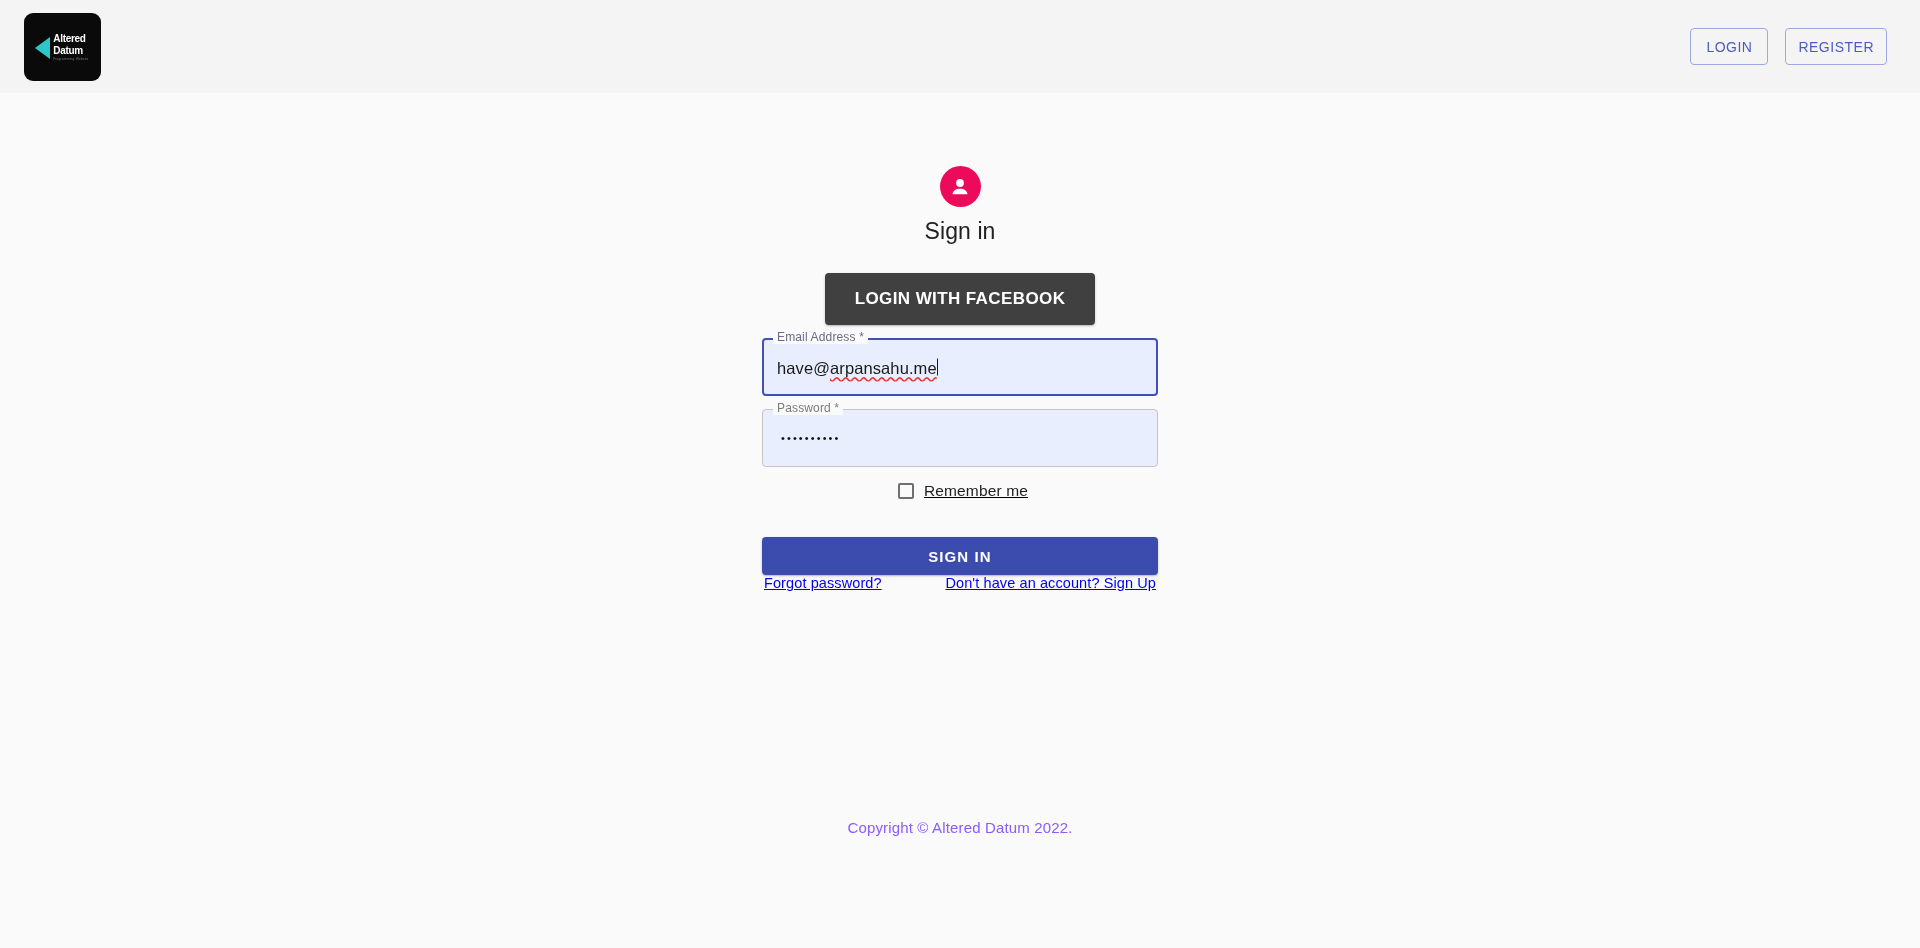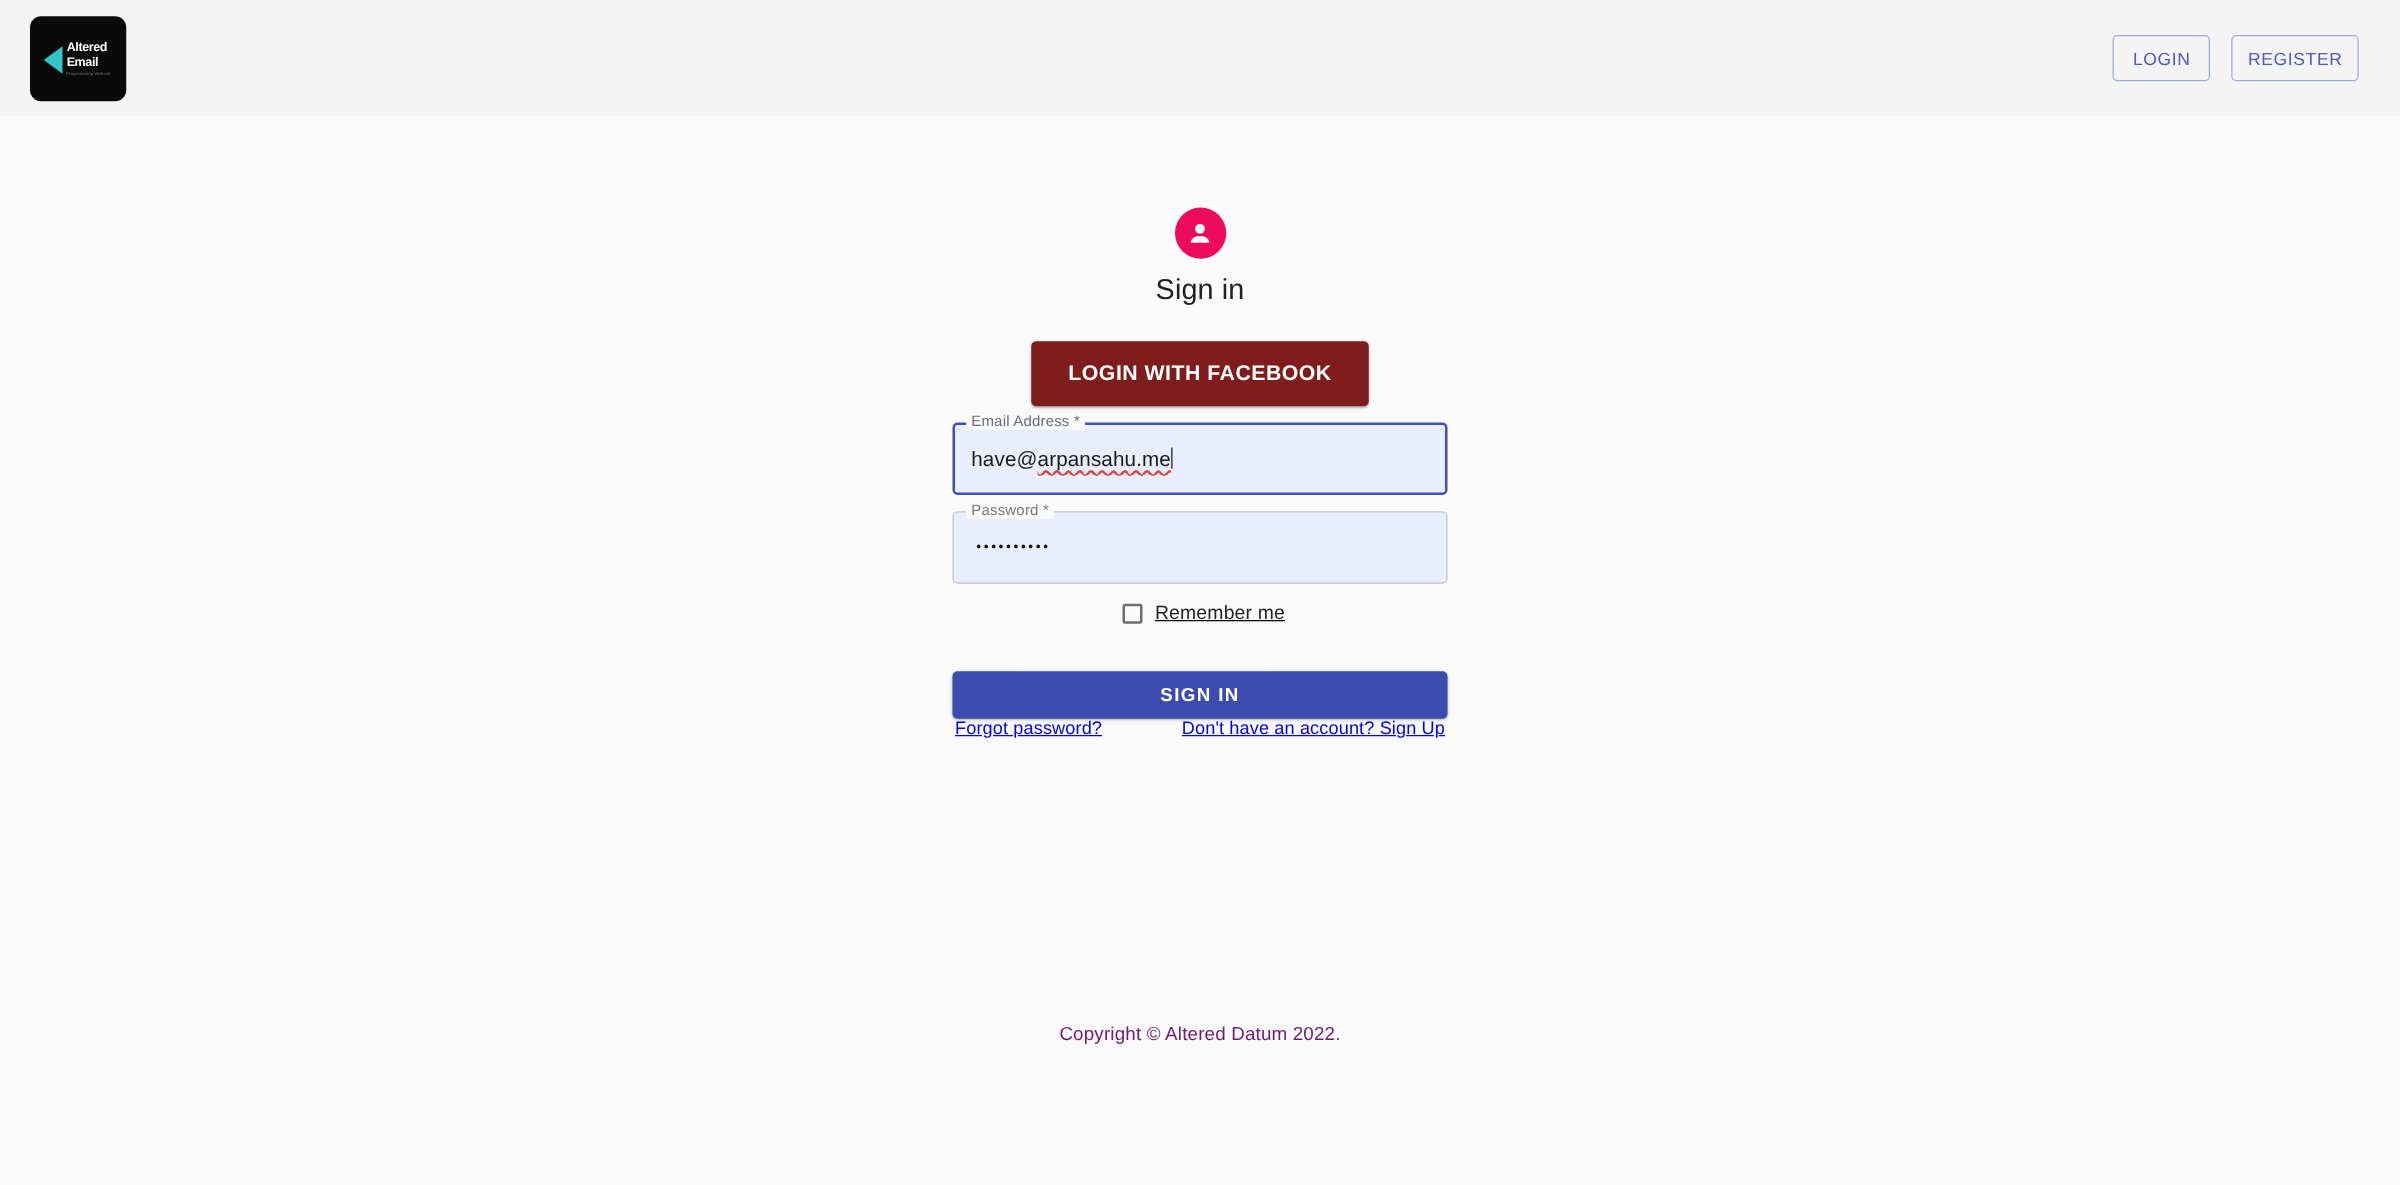--- a/index.html
+++ b/index.html
@@ -130,21 +130,21 @@
     font-size: 23px;
     color: #212121;
     font-weight: 400;
     letter-spacing: 0.1px;
   }
 
   .fb-button {
     margin-top: 13px;
     width: 270px;
     height: 52px;
-    background: #7f1d1d;
+    background: #404040;
     border: none;
     border-radius: 4px;
     color: #ffffff;
     font-family: "Liberation Sans", sans-serif;
     font-size: 17px;
     font-weight: bold;
     letter-spacing: 0.4px;
     cursor: pointer;
     box-shadow: 0 1px 3px rgba(0,0,0,0.18), 0 1px 1px rgba(0,0,0,0.12);
   }
@@ -273,36 +273,36 @@
     letter-spacing: 0.1px;
   }
 
   
   .copyright {
     position: absolute;
     top: 726px;
     left: 50%;
     transform: translateX(-50%);
     font-size: 15px;
-    color: #701a75;
+    color: #8b5cf6;
     letter-spacing: 0.15px;
     white-space: nowrap;
   }
 </style>
 </head>
 <body>
 
 <header class="appbar">
 
   <div class="brand-logo">
     <div class="logo-inner">
       <span class="logo-tri"></span>
       <span class="logo-words">
         <span class="logo-word">Altered</span>
-        <span class="logo-word">Email</span>
+        <span class="logo-word">Datum</span>
         <span class="logo-tag">Programming Website</span>
       </span>
     </div>
   </div>
 
   <nav class="appbar-actions">
     <button class="btn-outline">LOGIN</button>
     <button class="btn-outline">REGISTER</button>
   </nav>
 

